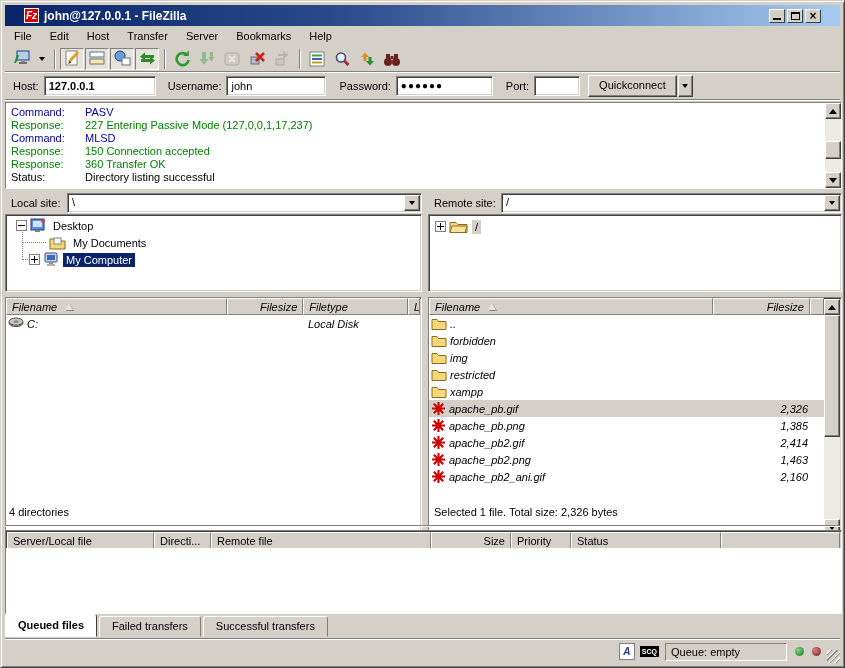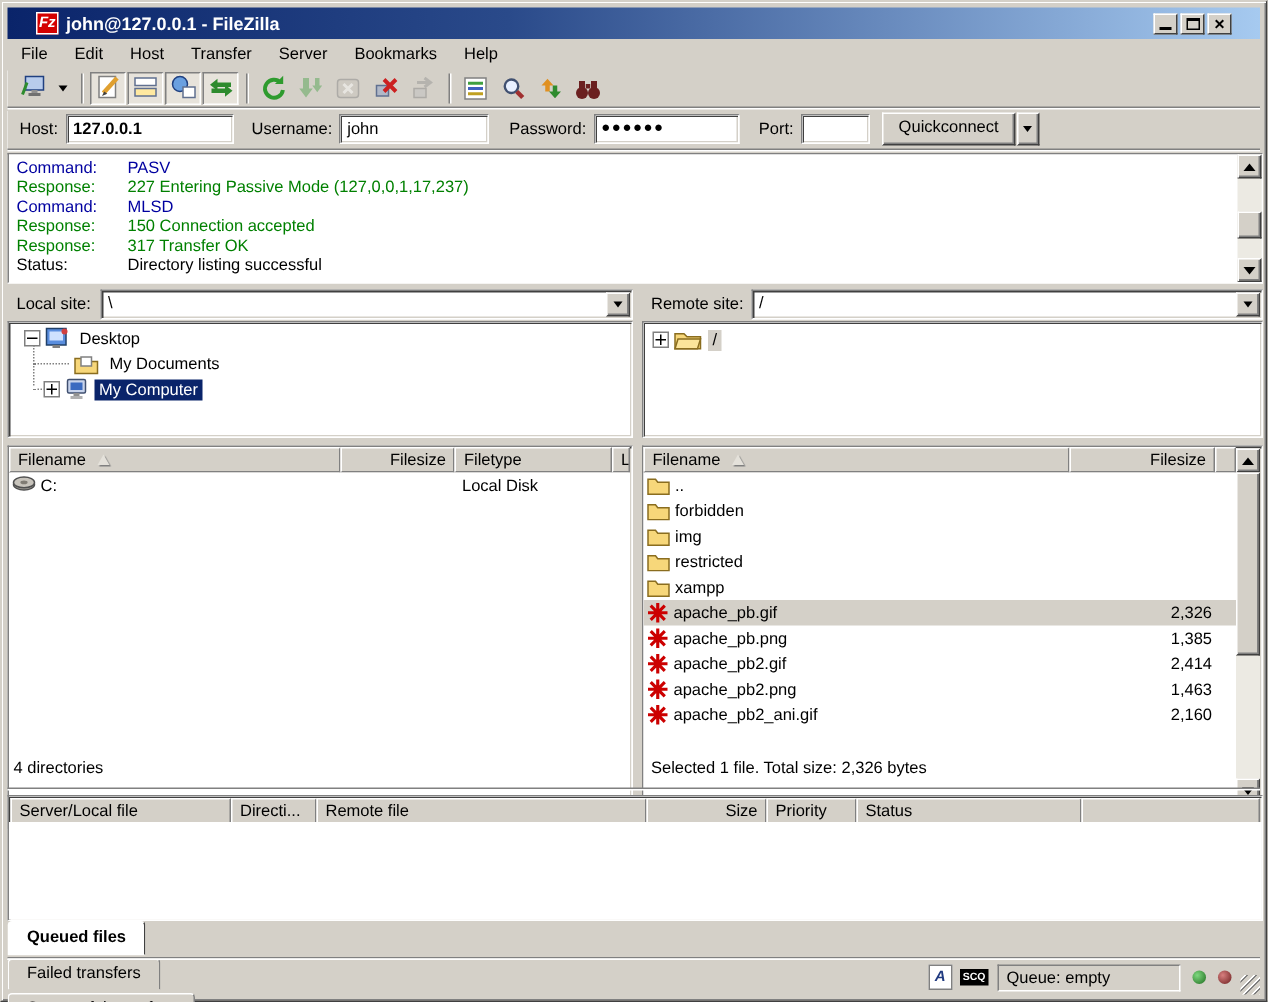--- a/index.html
+++ b/index.html
@@ -96,21 +96,21 @@
   .expander .h { position:absolute; width:7px; height:1px; background:#000; }
   .expander .v { position:absolute; width:1px; height:7px; background:#000; }
   .tree-label { margin-left:4px; padding:1px 3px; white-space:nowrap; }
   .sel-active { background:#0a246a; color:#fff; }
   .sel-inactive { background:#d4d0c8; }
   .dotted-v { position:absolute; border-left:1px dotted #808080; width:0; }
   .dotted-h { position:absolute; border-top:1px dotted #808080; height:0; }
   .ticon { margin-left:3px; flex:0 0 auto; display:flex; }
 
   
-  .list { position:absolute; top:296px; height:256px; }
+  .list { position:absolute; top:296px; height:256px;font-style:italic; }
   .hdr-row { position:absolute; left:0; top:0; height:17px; display:flex; }
   .hdr-cell { height:17px; background:#d4d0c8; border:1px solid; border-color:#fff #808080 #808080 #fff;
     padding:2px 5px; display:flex; align-items:center; overflow:hidden; white-space:nowrap; }
   .hdr-right { justify-content:flex-end; }
   .sort-arrow { width:0; height:0; border-left:4px solid transparent; border-right:4px solid transparent;
     border-bottom:7px solid #e4e1da; margin-left:8px; filter:drop-shadow(1px 1px 0 #808080); }
   .rows { position:absolute; top:17px; left:0; background:#fff; overflow:hidden; }
   .frow { height:17px; display:flex; align-items:center; white-space:nowrap; }
   .frow .name { margin-left:3px; flex:1 1 auto; overflow:hidden; }
   .frow .size { width:92px; text-align:right; padding-right:16px; flex:0 0 auto; }
@@ -119,21 +119,21 @@
   .list-status { position:absolute; height:21px; display:flex; align-items:center; }
 
   
   .etch { position:absolute; left:4px; right:4px; height:2px; border-top:1px solid #808080; border-bottom:1px solid #fff; }
 
   
   .queue { position:absolute; left:4px; top:529px; width:837px; height:84px; }
   .queue .white { position:absolute; left:0; right:0; top:17px; bottom:0; background:#fff; }
 
   
-  .tabs { position:absolute; left:4px; top:613px; height:22px; display:flex; align-items:flex-start;flex-direction:column; }
+  .tabs { position:absolute; left:4px; top:613px; height:22px; display:flex; align-items:flex-start; }
   .tab { background:#d4d0c8; border:1px solid; border-color:#fff #808080 transparent #fff;
     border-radius:3px 3px 0 0; padding:3px 12px 4px; margin-right:2px; margin-top:2px; }
   .tab.active { background:#fff; font-weight:bold; margin-top:0; padding:4px 12px 5px;
     border-color:#fff #404040 transparent #fff; }
 
   
   .statusbar { position:absolute; left:4px; right:4px; bottom:4px; height:24px;
     display:flex; align-items:center; border-top:1px solid #fff; }
   .sb-spacer { flex:1 1 auto; }
   .ascii-ind { width:16px; height:17px; background:#fff; border:1px solid #808080;
@@ -294,21 +294,21 @@
         <span class="tri-down-sm"></span>
       </span>
   </div>
 
   <div class="log sunken">
     <div class="log-body">
       <div class="log-line t-command"><span class="log-label">Command:</span><span>PASV</span></div>
       <div class="log-line t-response"><span class="log-label">Response:</span><span>227 Entering Passive Mode (127,0,0,1,17,237)</span></div>
       <div class="log-line t-command"><span class="log-label">Command:</span><span>MLSD</span></div>
       <div class="log-line t-response"><span class="log-label">Response:</span><span>150 Connection accepted</span></div>
-      <div class="log-line t-response"><span class="log-label">Response:</span><span>317 Transfer OK</span></div>
+      <div class="log-line t-response"><span class="log-label">Response:</span><span>360 Transfer OK</span></div>
       <div class="log-line t-status"><span class="log-label">Status:</span><span>Directory listing successful</span></div>
     </div>
     <div class="vsb">
       <div class="sb-btn" style="top:0;">
           <span class="tri-up"></span>
         </div>
       <div class="sb-thumb" style="top:38px; height:18px; left:0; width:16px;"></div>
       <div class="sb-btn" style="bottom:0;">
           <span class="tri-down"></span>
         </div>

